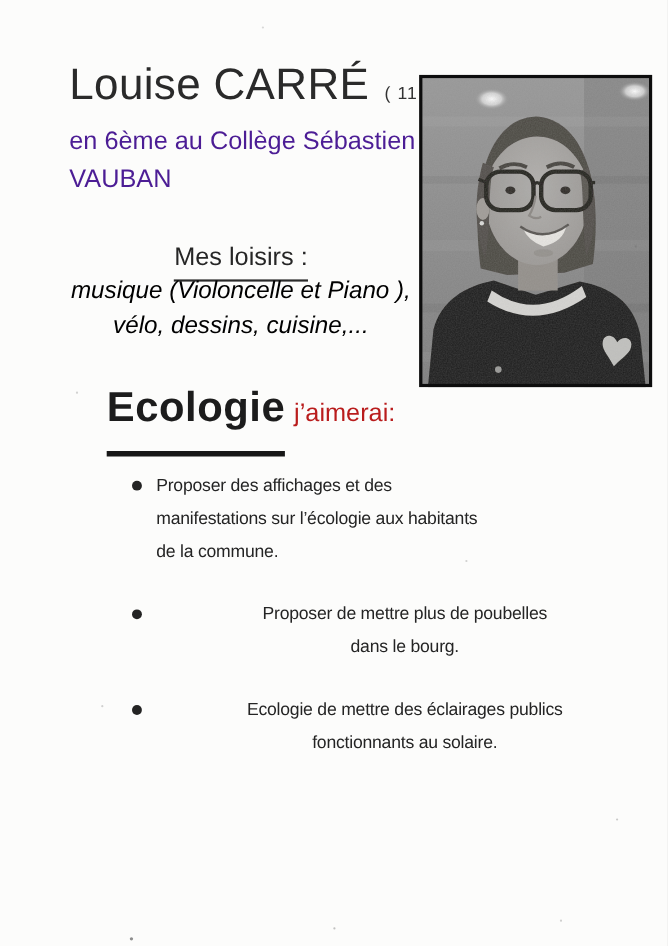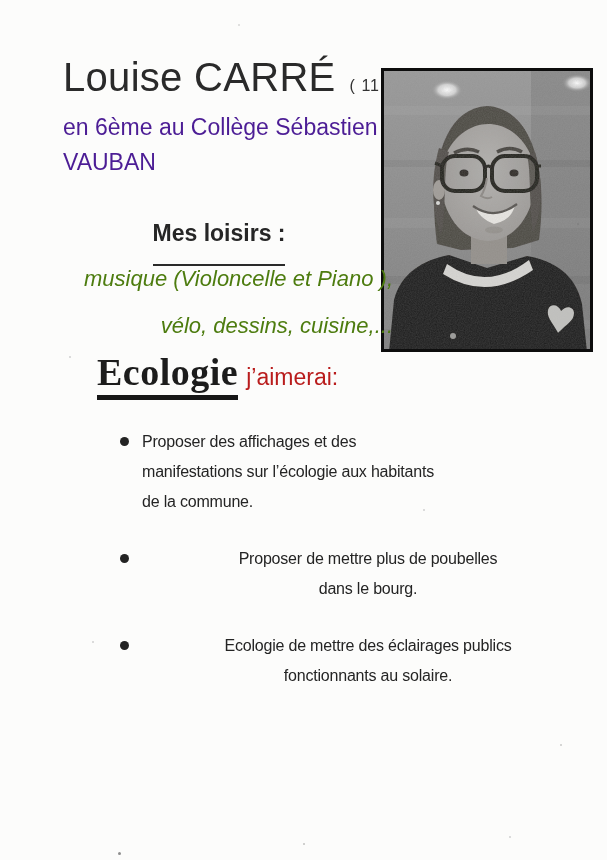--- a/index.html
+++ b/index.html
@@ -15,26 +15,26 @@
   .header{position:absolute;left:63px;top:54px;width:320px;}
   .name-line{margin:0;font-size:40px;line-height:46px;font-weight:400;letter-spacing:.3px;white-space:nowrap;color:#2a2a2a;}
   .age{font-size:16px;letter-spacing:1px;margin-left:14px;color:#333;}
   .school{margin:2px 0 0 0;font-size:23px;line-height:33px;color:#4c1d95;}
   
   .photo{position:absolute;left:381px;top:68px;width:212px;height:284px;margin:0;}
   .photo svg{display:block;}
   
   .hobbies{position:absolute;left:30px;top:218px;width:378px;text-align:center;}
   .hobbies-title{margin:0;font-size:23px;line-height:30px;}
-  .hobbies-title span{border-bottom:2px solid #2a2a2a;padding-bottom:18px;font-weight:bold;}
-  .hobbies-line{margin:15px;font-size:22px;line-height:32px;font-style:italic;color:#4d7c0f;text-align:right;}
+  .hobbies-title span{border-bottom:2px solid #2a2a2a;padding-bottom:8px;}
+  .hobbies-line{margin:0;font-size:22px;line-height:32px;font-style:italic;color:#000000;}
   .hobbies-line:first-of-type{margin-top:4px;}
   
   .program-heading{position:absolute;left:97px;top:350px;margin:0;white-space:nowrap;font-weight:400;}
-  .eco{font-size:38px;font-weight:700;letter-spacing:.5px;color:#1c1c1c;border-bottom:5px solid #171717;padding-bottom:2px;font-family:Liberation Serif, serif;}
+  .eco{font-size:38px;font-weight:700;letter-spacing:.5px;color:#1c1c1c;border-bottom:5px solid #171717;padding-bottom:18px;}
   .eco-suffix{font-size:23px;margin-left:8px;color:#b91c1c;}
   .proposals{position:absolute;left:142px;top:427px;width:452px;margin:0;padding:0;list-style:none;}
   .proposals li{
     position:relative;font-size:16px;line-height:30px;color:#242424;
     white-space:pre-line;letter-spacing:-0.2px;
   }
   .proposals li + li{margin-top:27px;text-align:center;}
   .proposals li::before{
     content:"";position:absolute;left:-22px;top:10px;width:9px;height:9px;
     border-radius:50%;background:#232323;

